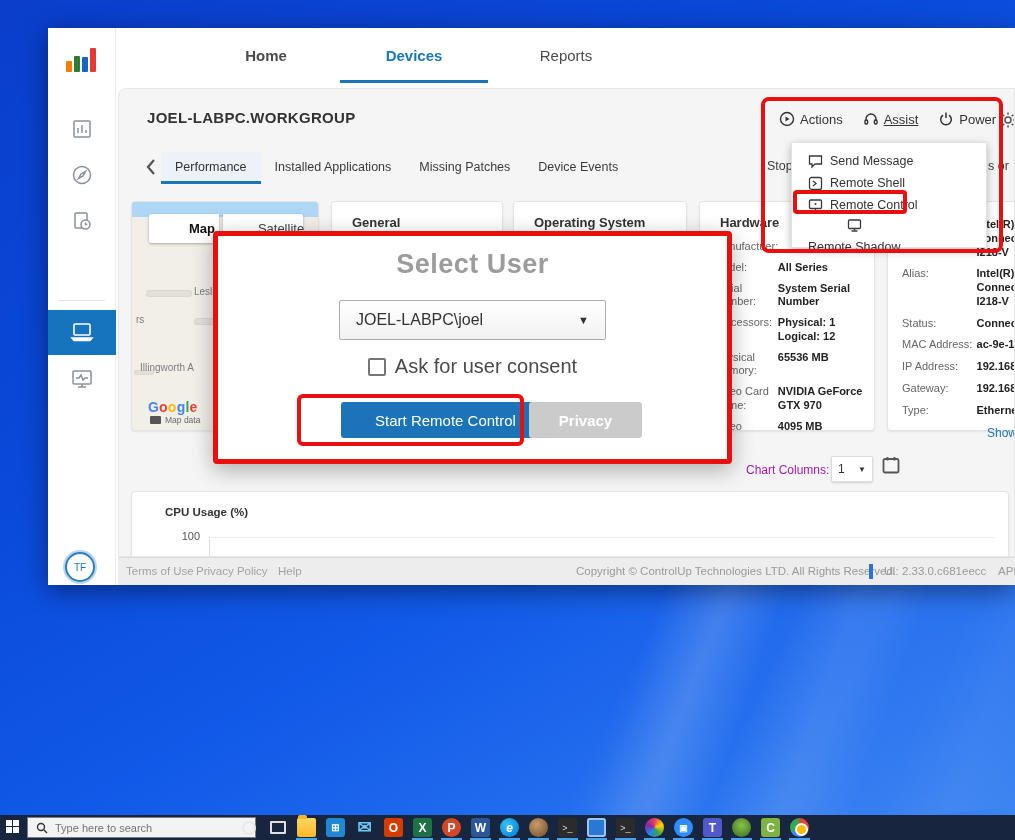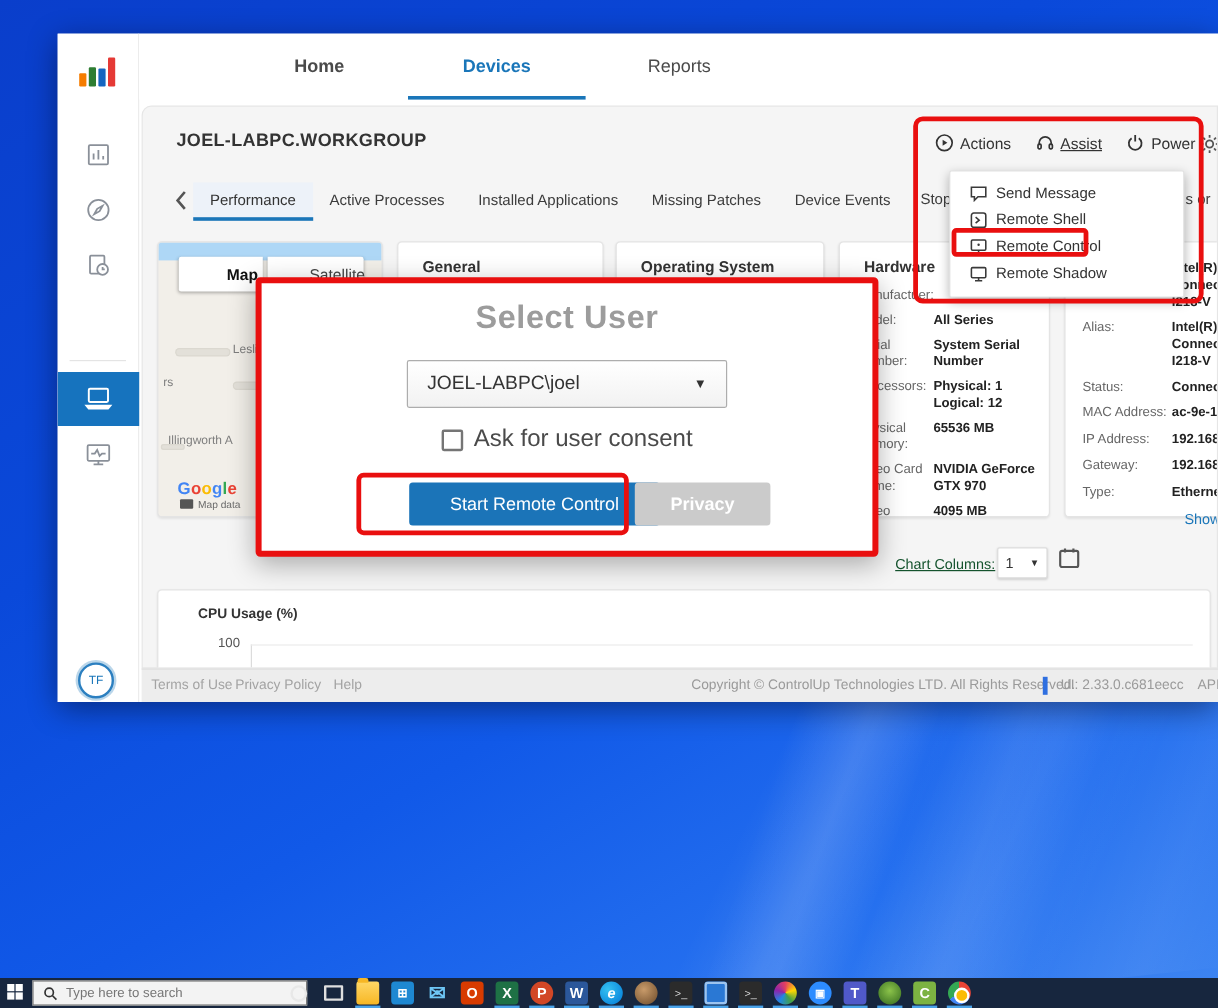--- a/index.html
+++ b/index.html
@@ -79,21 +79,21 @@
   .kbd-ic { width:11px; height:8px; background:#555; border-radius:1px; display:inline-block; }
   
   .rows { padding:10px 8px 0 14px; }
   .irow { display:flex; margin-bottom:7px; font-size:11px; line-height:1.25; }
   .irow .lbl { width:42%; color:#666; padding-right:4px; }
   .irow .val { width:58%; color:#222; font-weight:bold; white-space:pre-line; }
   .card-net .irow .lbl{width:46%;} .card-net .irow .val{width:54%;}
   .card-net .irow{margin-bottom:8px;}
   .show-link { position:absolute; left:868px; top:337px; font-size:12px; color:#1a76b9; cursor:pointer; white-space:nowrap; }
   
-  .chart-ctl-label { position:absolute; left:627px; top:374px; font-size:12px; color:#14532d;text-decoration:underline; }
+  .chart-ctl-label { position:absolute; left:627px; top:374px; font-size:12px; color:#a21caf; }
   .col-select { position:absolute; left:712px; top:367px; width:42px; height:26px; background:#fff; border:1px solid #ddd;
                 box-shadow:0 1px 2px rgba(0,0,0,.15); border-radius:2px; display:flex; align-items:center;
                 justify-content:space-between; padding:0 6px; font-size:12px; color:#333; cursor:pointer; }
   .caret { font-size:8px; color:#333; }
   .cal-ic { position:absolute; left:762px; top:366px; width:20px; height:20px; color:#555; cursor:pointer; }
   .date-label { position:absolute; left:789px; top:374px; font-size:12px; color:#444; white-space:nowrap;margin-top:30px; }
   
   .cpu-card { position:absolute; left:12px; top:402px; width:878px; height:140px; background:#fff;
               border:1px solid #e4e4e4; border-radius:4px; box-shadow:0 1px 2px rgba(0,0,0,.08); }
   .cpu-title { position:absolute; left:33px; top:14px; font-size:11.5px; font-weight:bold; color:#333; }
@@ -107,21 +107,21 @@
   .f-copy { position:absolute; left:458px; top:7px; font-size:11.5px; color:#9a9a9a; white-space:nowrap; }
   .f-cursor { position:absolute; left:751px; top:6px; width:4px; height:15px; background:#2f6fe0; }
   .f-ui { position:absolute; left:766px; top:7px; font-size:11.5px; color:#9a9a9a; white-space:nowrap; }
   .f-api { position:absolute; left:880px; top:7px; font-size:11.5px; color:#9a9a9a; white-space:nowrap; }
   
   .dropdown { position:absolute; left:672px; top:53px; width:196px; height:106px; background:#fff;
               border:1px solid #e2e2e2; box-shadow:0 3px 9px rgba(0,0,0,.28); z-index:30; border-radius:2px; }
   .dd-item { position:absolute; left:16px; height:20px; display:flex; align-items:center; gap:7px;
              font-size:12.5px; color:#333; cursor:pointer; white-space:nowrap; }
   .dd-item svg { width:15px; height:15px; flex:none; }
-  .dd0{top:8px;} .dd1{top:30px;} .dd2{top:52px;} .dd3{top:75px;}
+  .dd0{top:8px;} .dd1{top:30px;} .dd2{top:52px;} .dd3{top:75px;flex-direction:column;}
   
   .red-box { position:absolute; border:4px solid #e90f0f; z-index:40; pointer-events:none; }
   .rb-menu { left:642px; top:8px; width:242px; height:156px; border-radius:8px; }
   .rb-rc   { left:674px; top:101px; width:114px; height:24px; border-radius:4px; z-index:45; }
   
   .dialog { position:absolute; left:94px; top:142px; width:519px; height:233px; background:#fff;
             border:5px solid #e90f0f; border-radius:4px; z-index:50; box-shadow:0 6px 22px rgba(0,0,0,.30); }
   .dlg-title { position:absolute; left:0; right:0; top:13px; text-align:center; font-size:27px; font-weight:bold;
                color:#9c9c9c; letter-spacing:.5px; }
   .user-select { position:absolute; left:121px; top:64px; width:267px; height:40px;
@@ -272,21 +272,20 @@
           </svg>
       </div>
 
       <div class="tab-back">
         <svg viewBox="0 0 12 20" fill="none" stroke="#555" stroke-width="2.2">
             <polyline points="9,3 3,10 9,17"></polyline>
           </svg>
       </div>
       <div class="tabs">
         <div class="tab active">Performance</div>
-        <div class="tab">Active Processes</div>
         <div class="tab">Installed Applications</div>
         <div class="tab">Missing Patches</div>
         <div class="tab">Device Events</div>
       </div>
       <div class="tab-frag frag-left">Stop</div>
       <div class="tab-frag frag-right">s or</div>
 
       <div class="card card-map">
         <div class="water"></div>
         <div class="road r1"></div>

